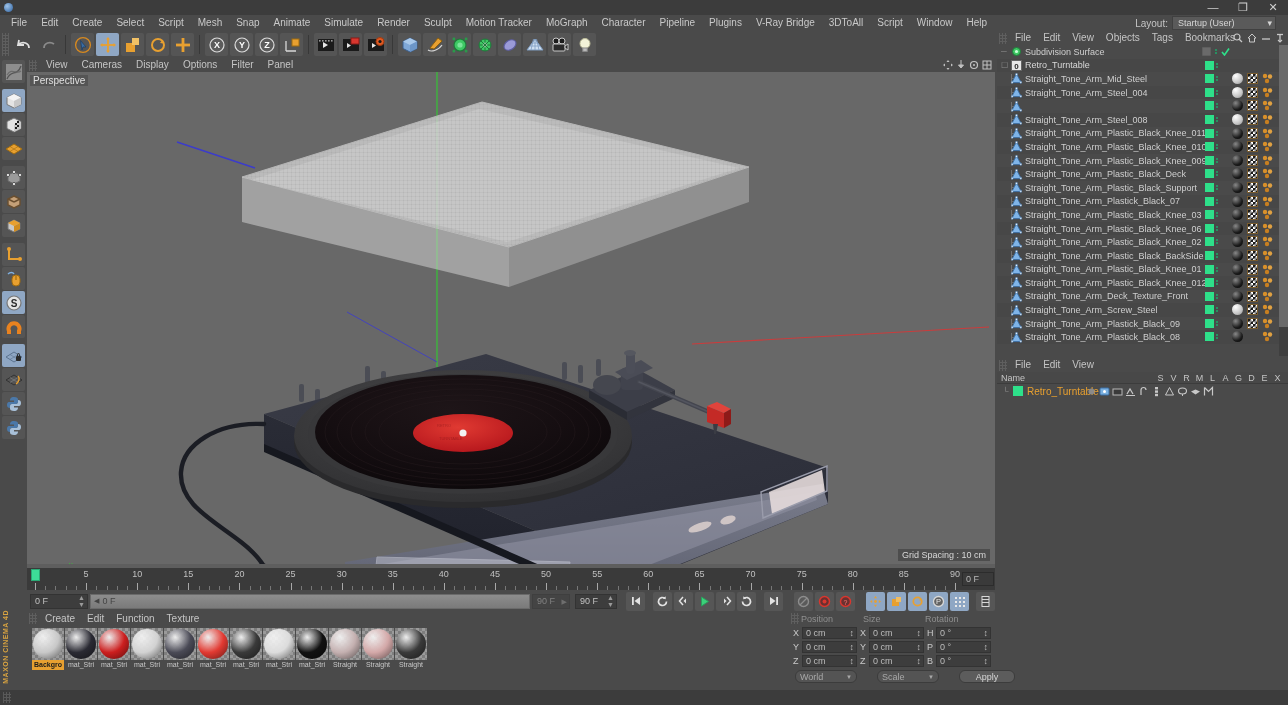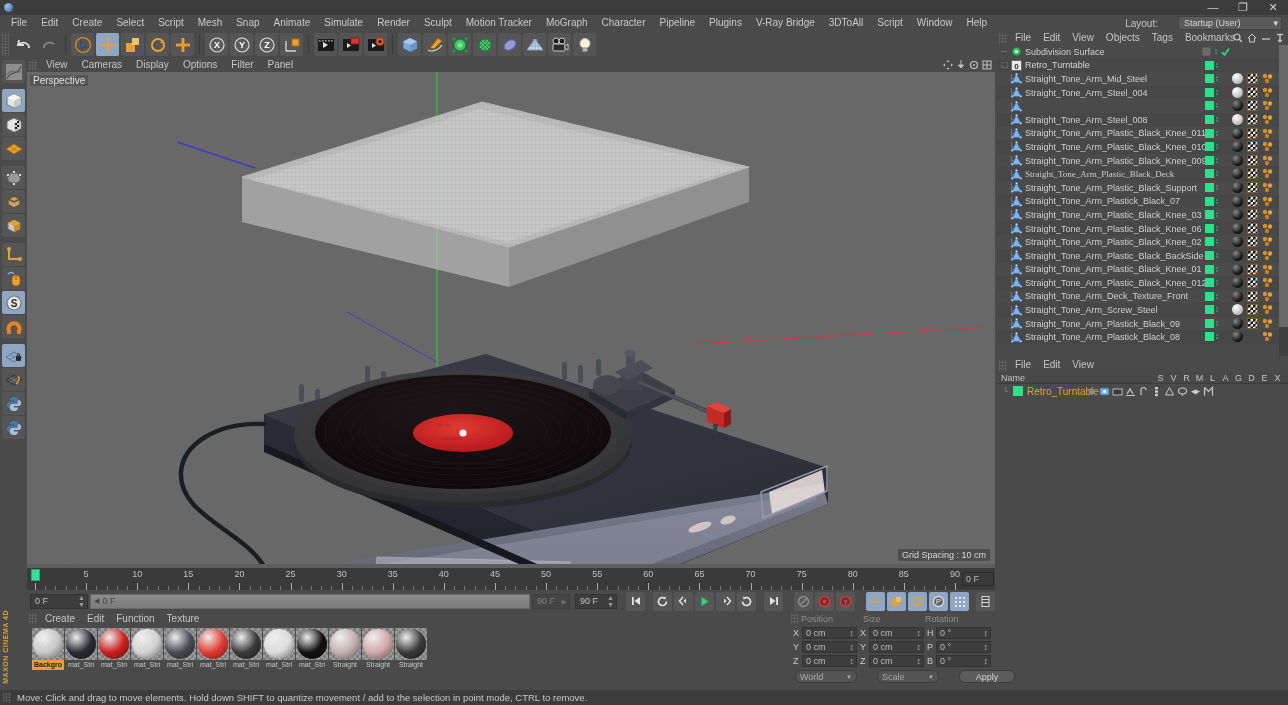--- a/index.html
+++ b/index.html
@@ -257,21 +257,21 @@
   }
   .at-cols { position: absolute; right: 4px; display: flex; }
   .at-col { width: 13px; text-align: center; font-size: 9px; color: #c4c4c4; }
   .at-row { height: 14px; display: flex; align-items: center; padding-left: 6px; position: relative; }
   .at-rowicons { position: absolute; left: 88px; display: flex; }
   .at-ricon { width: 13px; display: flex; justify-content: center; align-items: center; }
 
   
   .layoutbar {
     position: absolute; top: 15px; right: 0; height: 16px; display: flex;
-    align-items: center; gap: 20px; padding-right: 6px;
+    align-items: center; gap: 4px; padding-right: 12px;
   }
   .layout-label { font-size: 10px; color: #c5c5c5; }
   .layout-sel {
     width: 104px; height: 14px; background: #5a5a5a; border: 1px solid #404040;
     font-size: 9px; color: #d5d5d5; display: flex; align-items: center;
     justify-content: space-between; padding: 0 3px 0 5px;
   }
 
   
   .statusbar {
@@ -1542,21 +1542,21 @@
           <span class="om-objicon">
             <svg width="11" height="11" viewBox="0 0 11 11">
               <polygon points="5.5,0.8 10.2,9.6 0.8,9.6" fill="#7fb4e8" stroke="#3a6ea5" stroke-width=".9"></polygon>
               <g fill="#e6f0fa" stroke="#3a6ea5" stroke-width=".5">
                 <circle cx="5.5" cy="1.4" r="1.1"></circle>
                 <circle cx="1.2" cy="9.3" r="1.1"></circle>
                 <circle cx="9.8" cy="9.3" r="1.1"></circle>
               </g>
             </svg>
           </span>
-          <span class="om-label" style="color: rgb(207, 207, 207); font-family: Liberation Serif, serif;">Straight_Tone_Arm_Plastic_Black_Deck</span>
+          <span class="om-label" style="color: rgb(207, 207, 207);">Straight_Tone_Arm_Plastic_Black_Deck</span>
           <span class="om-right">
             <span class="om-dot-green"></span>
             <span class="om-dots">
               <i class="om-dot"></i>
               <i class="om-dot"></i>
             </span>
             <span style="width:9px"></span>
             <span class="om-tagcell">
               <i class="om-mat-sphere" style="background:radial-gradient(circle at 33% 28%,#888,#1c1c1c 60%,#000)"></i>
             </span>
@@ -2081,16 +2081,15 @@
                 <path d="M1.5 1.5 V9.5 M1.5 1.5 L5.5 5.5 L9.5 1.5 V9.5" stroke="#c8c8c8" fill="none" stroke-width="1.2"></path>
               </svg>
             </span>
           </span>
         </div>
       </div>
   </div>
 
   <div class="statusbar">
     <div class="sb-grip"></div>
-    <div class="sb-text">Move: Click and drag to move elements. Hold down SHIFT to quantize movement / add to the selection in point mode, CTRL to remove.</div>
   </div>
 
 </div>
 
 </body></html>

